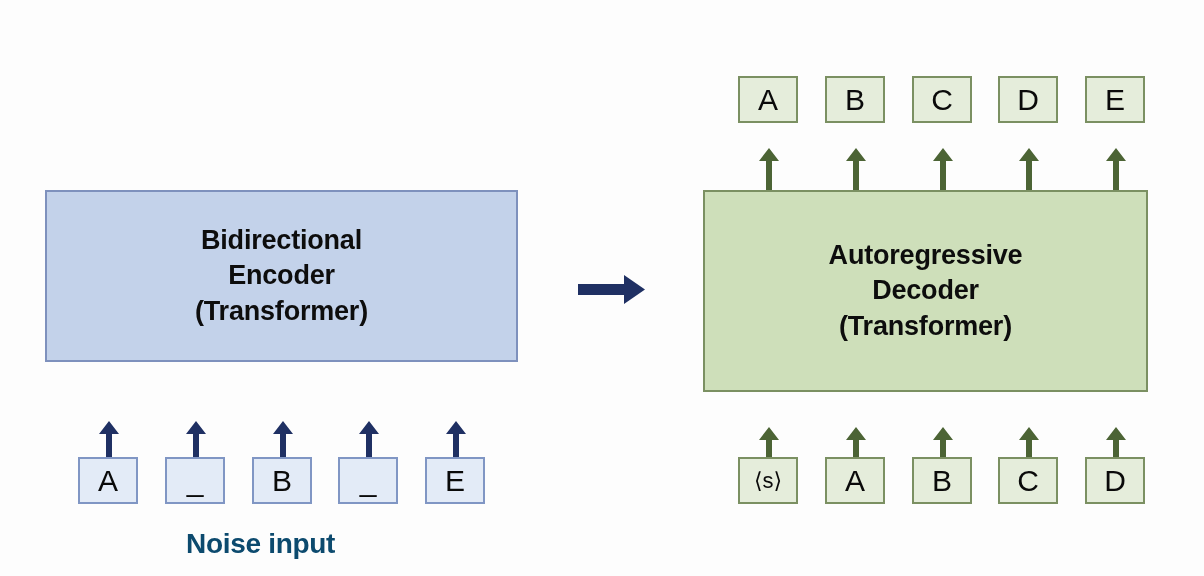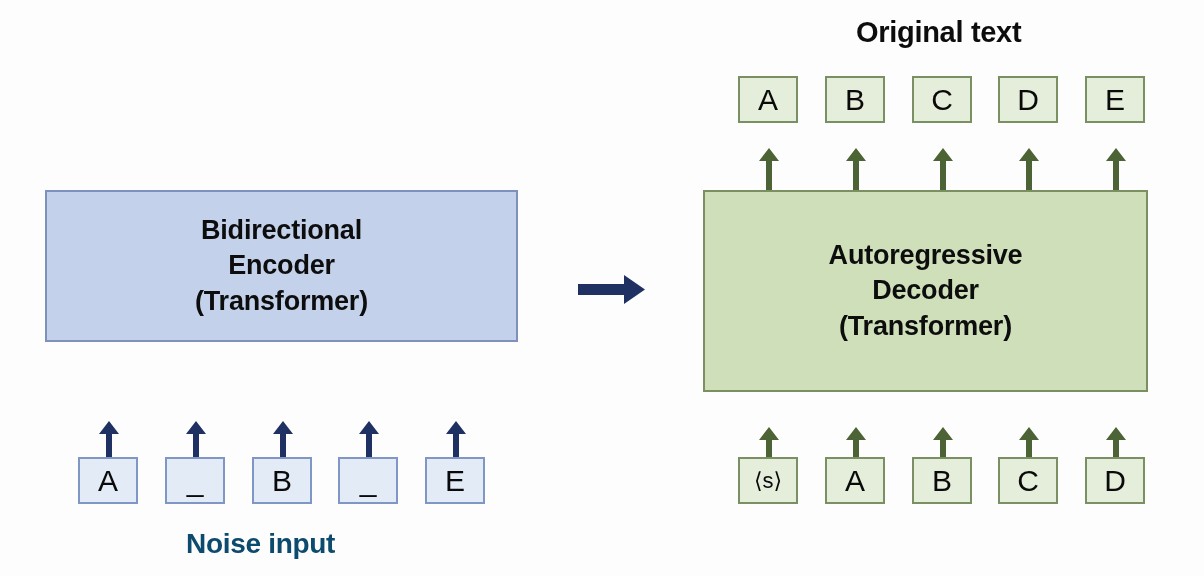--- a/index.html
+++ b/index.html
@@ -34,21 +34,21 @@
     color: #0d0d0d;
     letter-spacing: -0.2px;
   }
   .block .block-lines {
     white-space: pre-line;
   }
   #encoder-block {
     left: 45px;
     top: 190px;
     width: 473px;
-    height: 152px;
+    height: 172px;
     background: #c3d2ea;
     border: 2px solid #7e91bd;
   }
   #decoder-block {
     left: 703px;
     top: 190px;
     width: 445px;
     height: 202px;
     background: #cedfba;
     border: 2px solid #7b9062;
@@ -106,21 +106,20 @@
     left: 186px;
     top: 528px;
     letter-spacing: -0.3px;
   }
 </style>
 </head>
 <body>
 
 <div id="canvas">
 
-  <div class="label" id="original-text-label">Original text</div>
 
   <div class="token green" style="left:738px; top:76px;">
     <span>A</span>
   </div>
   <div class="token green" style="left:825px; top:76px;">
     <span>B</span>
   </div>
   <div class="token green" style="left:912px; top:76px;">
     <span>C</span>
   </div>

